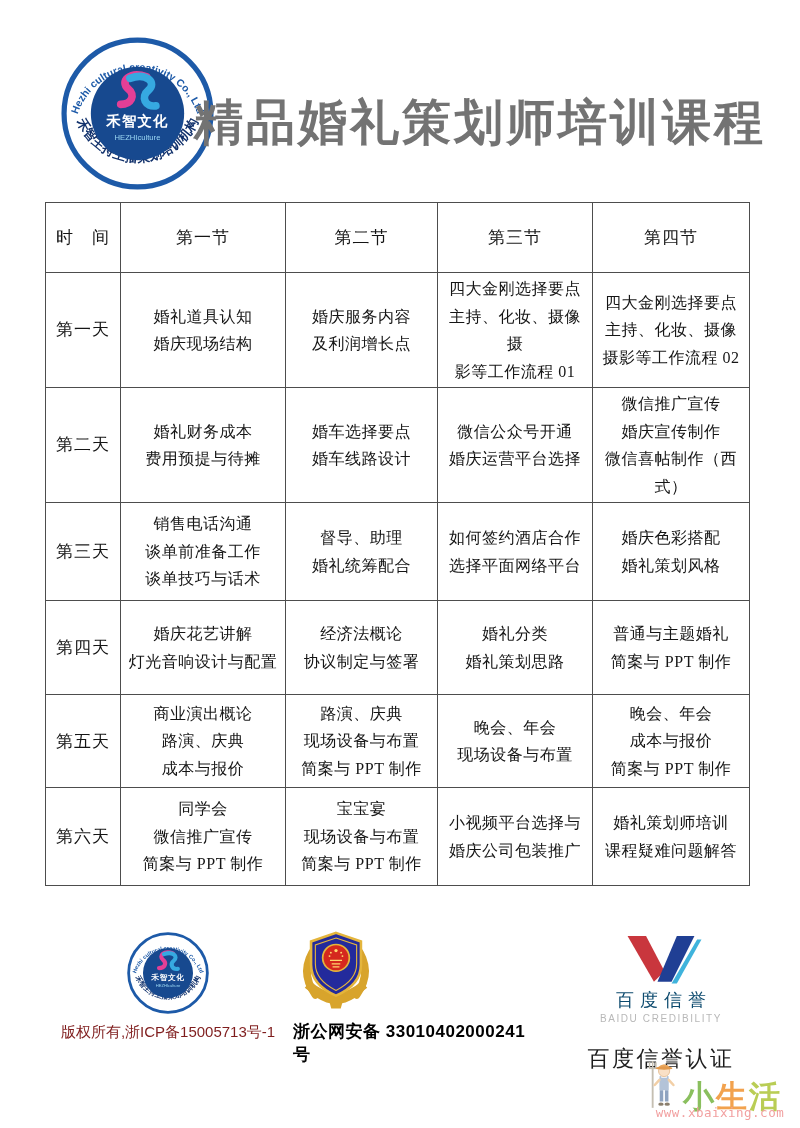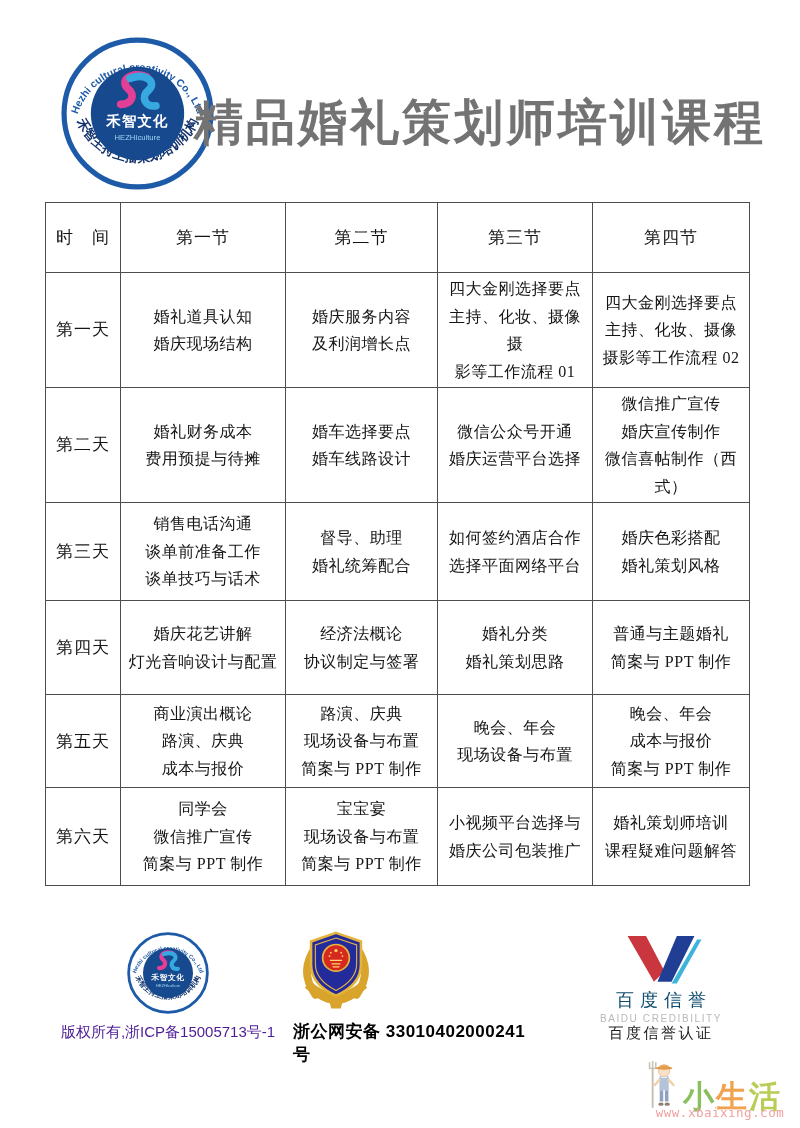--- a/index.html
+++ b/index.html
@@ -22,31 +22,31 @@
     border:1px solid #4d4d4d; text-align:center; vertical-align:middle;
     font-size:16px; line-height:1.72; color:#151515; letter-spacing:0.5px;
     padding:2px 4px; white-space:pre-line; font-weight:normal;
   }
   .schedule th { font-size:17px; letter-spacing:1px; }
   .schedule td.day { font-size:17px; letter-spacing:1px; }
 
   
   .footer-left  { position:absolute; left:58px;  top:932px; width:220px; text-align:center; }
   .logo-sm { width:82px; height:82px; margin:0 auto; }
-  .copyright { margin-top:9px; font-family:"Liberation Sans",sans-serif; font-size:15px; color:#4c1d95; }
+  .copyright { margin-top:9px; font-family:"Liberation Sans",sans-serif; font-size:15px; color:#7f1d1d; }
 
   .footer-center { position:absolute; left:293px; top:926px; width:244px; }
   .badge { width:86px; height:86px; }
   .police-text { margin-top:4px; font-family:"Liberation Sans",sans-serif; font-size:17px; font-weight:bold; color:#000; letter-spacing:0.5px; }
 
   .footer-right { position:absolute; left:576px; top:930px; width:170px; text-align:center; }
   .baidu-v { width:88px; height:56px; }
   .baidu-cn { font-family:Liberation Serif, serif; font-size:18px; color:#0c4a6e; letter-spacing:6px; margin-top:-2px; text-indent:6px; }
   .baidu-en { font-family:"Liberation Sans",sans-serif; font-size:10px; color:#b8b8b8; letter-spacing:1.6px; margin-top:1px; }
-  .baidu-caption { margin-top:0; font-family:"Liberation Sans",sans-serif; font-size:15px; color:#1c1c1c; letter-spacing:2.5px; }
+  .baidu-caption { margin-top:20px; font-family:"Liberation Sans",sans-serif; font-size:22px; color:#1c1c1c; letter-spacing:2.5px; }
 
   
   .watermark { position:absolute; right:5px; bottom:8px; width:150px; }
   .wm-row { display:flex; align-items:flex-end; }
   .wm-farmer { width:34px; height:54px; flex:0 0 auto; }
   .wm-name { font-size:31px; font-weight:bold; letter-spacing:2px; line-height:1; padding-left:4px; white-space:nowrap; }
   .wm-c0 { color:#8abf5e; } .wm-c1 { color:#f2a24e; } .wm-c2 { color:#b9cd55; }
   .wm-url { font-family:"DejaVu Sans Mono","Liberation Mono",monospace; font-size:12.5px; color:#f2a0a0; text-align:center; margin-top:-7px; letter-spacing:0.5px; }
 </style>
 </head>

